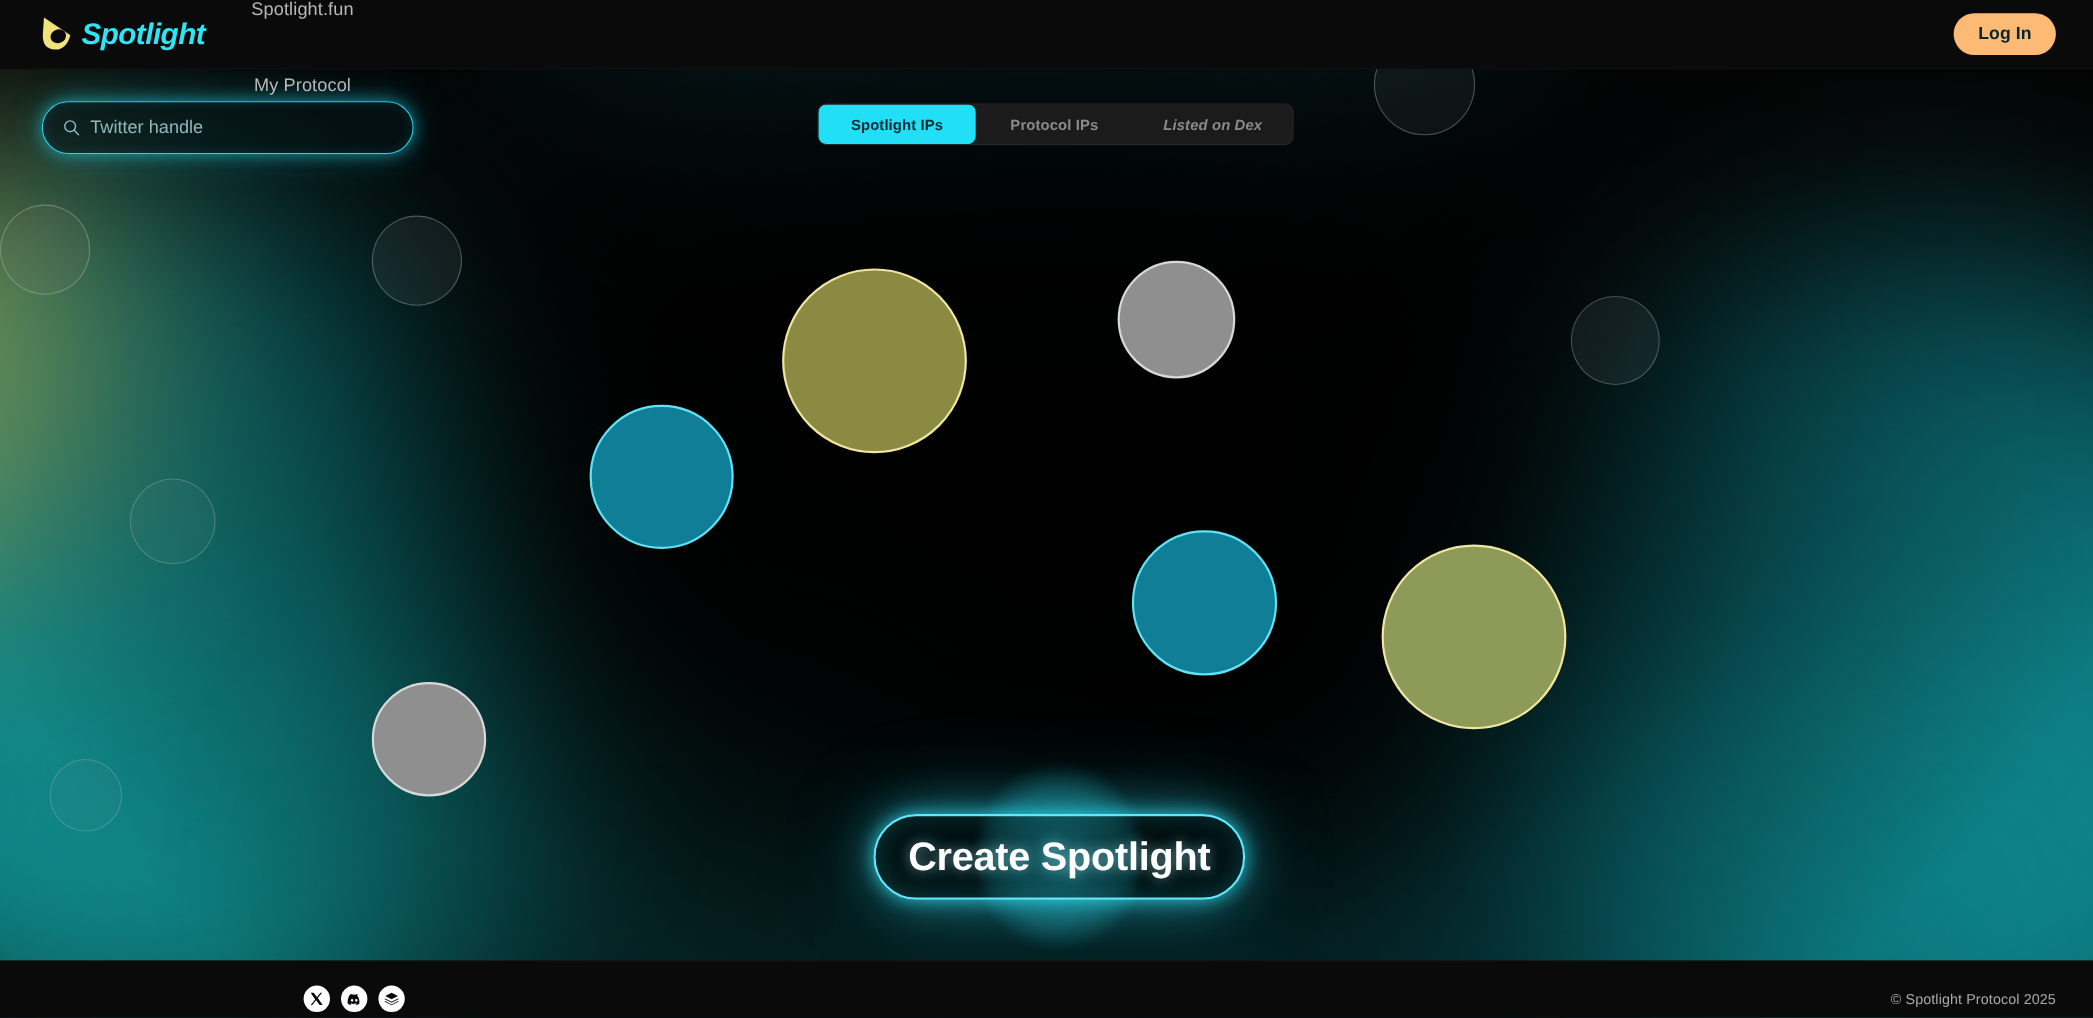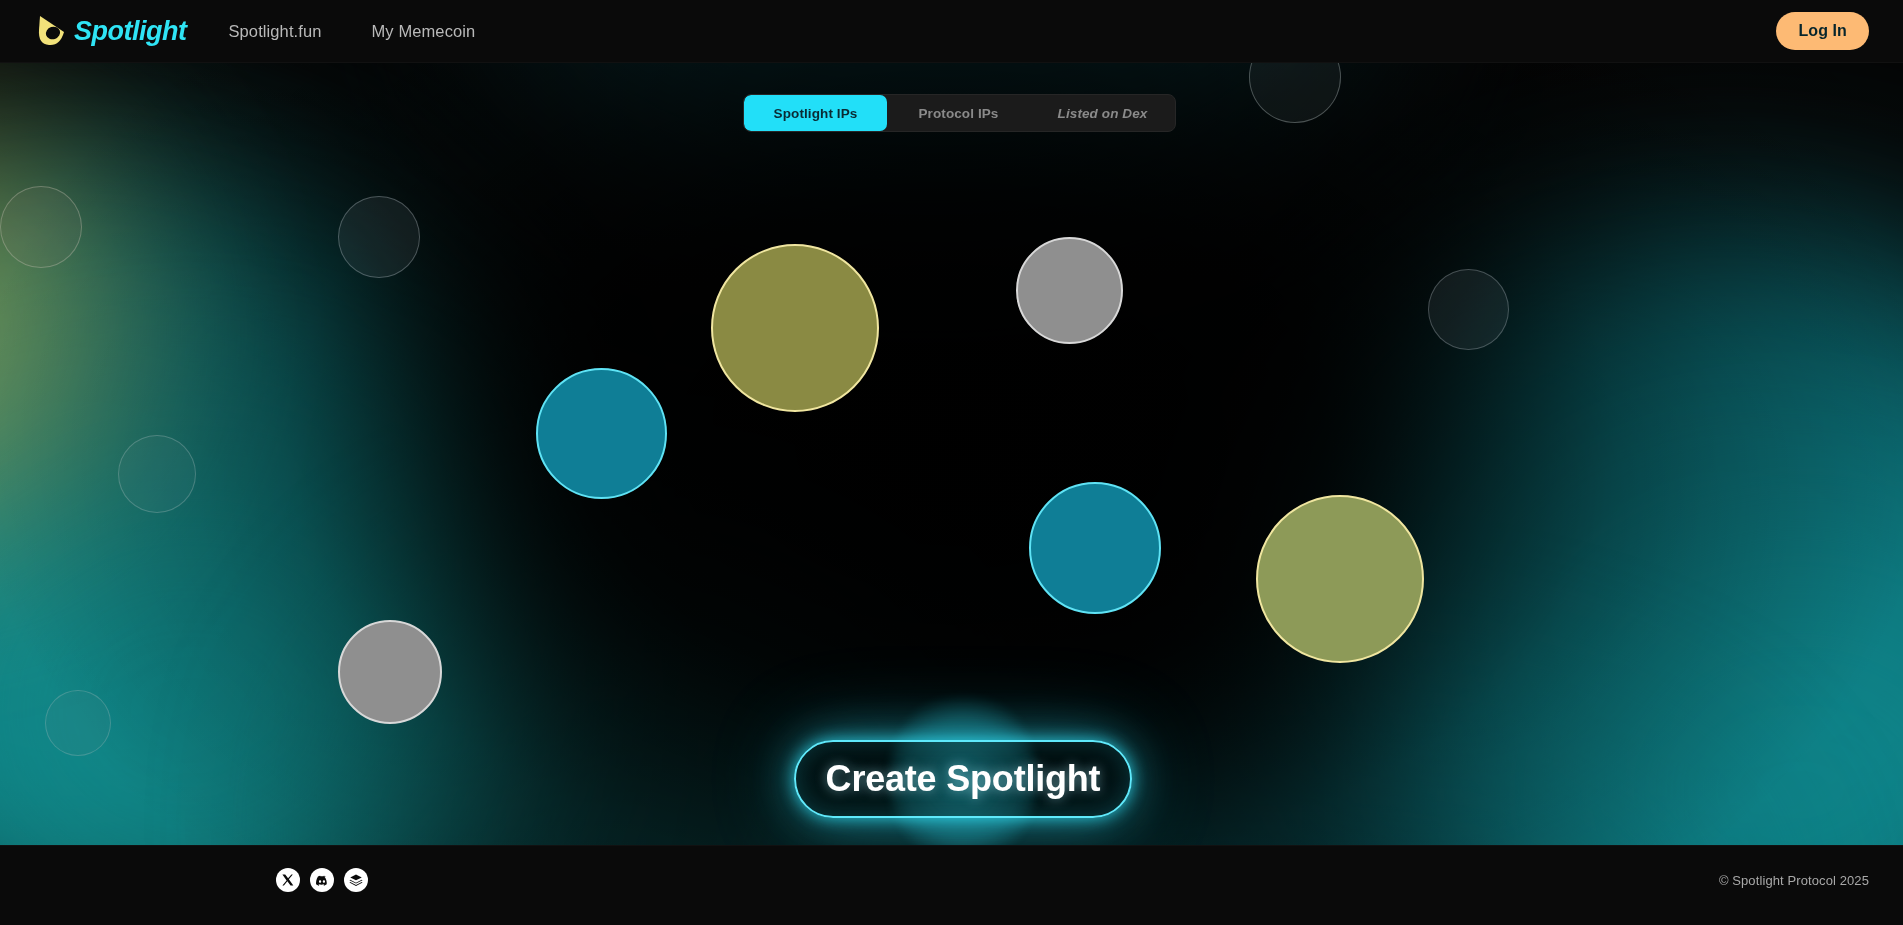--- a/index.html
+++ b/index.html
@@ -36,21 +36,21 @@
     position:absolute; left:0; top:0; width:1903px; height:63px;
     background:#0a0a0a; display:flex; z-index:40;
     border-bottom:1px solid rgba(255,255,255,.03);
   }
   .logo-wrap { display:flex; align-items:center; margin-left:36px; gap:6px; cursor:pointer; }
   .logo-mark { width:32px; height:34px; display:block; }
   .logo-text {
     font-size:27px; font-weight:700; font-style:italic; letter-spacing:-.5px;
     color:#2fe4f5; line-height:1;
   }
-  .nav { display:flex; align-items:center; gap:50px; margin-left:42px; }
+  .nav { display:flex; align-items:center; gap:50px; margin-left:42px;flex-direction:column; }
   .nav a { color:#b9b9b9; font-size:16.5px; text-decoration:none; letter-spacing:.1px; }
   .login-btn {
     position:absolute; right:34px; top:12px;
     background:#fdba74; color:#06252c; border:none;
     font-size:16px; font-weight:600; padding:10px 22px; border-radius:20px;
     cursor:pointer; letter-spacing:.1px;
   }
 
   
   .search-wrap { position:absolute; left:38px; top:92px; z-index:30; }
@@ -98,21 +98,21 @@
     border:2px solid #5fe9fb; background:rgba(4,28,34,.28);
     color:#ffffff; font-size:36px; font-weight:600; letter-spacing:-.2px;
     cursor:pointer; font-family:"Liberation Sans", sans-serif;
     box-shadow:0 0 16px rgba(50,225,248,.75), 0 0 46px rgba(50,225,248,.45),
                0 0 90px rgba(50,225,248,.28), inset 0 0 22px rgba(50,225,248,.18);
     text-shadow:0 0 12px rgba(170,240,255,.55);
   }
 
   
   .footer {
-    position:absolute; left:0; bottom:0; width:1903px; height:80px;
+    position:absolute; left:0; bottom:0; width:1903px; height:52px;
     background:#0a0a0a; z-index:40;
     border-top:1px solid rgba(255,255,255,.03);
   }
   .socials { position:absolute; left:276px; top:22px; display:flex; gap:10px; }
   .soc {
     width:24px; height:24px; border-radius:50%; background:#ffffff;
     display:flex; align-items:center; justify-content:center; cursor:pointer;
   }
   .soc svg { width:14px; height:14px; display:block; }
   .copyright {
@@ -156,25 +156,34 @@
   <div class="header">
     <div class="logo-wrap">
       <svg class="logo-mark" viewBox="0 0 32 34">
         <path d="M4 2 L28 18 Q24 32 13 31 Q2 30 3 16 Z" fill="#f2e27a"></path>
         <ellipse cx="17" cy="19" rx="7.2" ry="6.2" transform="rotate(-18 17 19)" fill="#0a0a0a"></ellipse>
       </svg>
       <span class="logo-text">Spotlight</span>
     </div>
     <div class="nav">
       <a href="#">Spotlight.fun</a>
-      <a href="#">My Memecoin</a>
+      <a href="#">My Protocol</a>
     </div>
     <button class="login-btn">Log In</button>
   </div>
 
+  <div class="search-wrap">
+    <div class="search-box">
+      <svg class="search-icon" viewBox="0 0 16 16">
+        <circle cx="6.8" cy="6.8" r="4.9" fill="none" stroke="#9fd6dd" stroke-width="1.3"></circle>
+        <line x1="10.4" y1="10.4" x2="14.4" y2="14.4" stroke="#9fd6dd" stroke-width="1.3" stroke-linecap="round"></line>
+      </svg>
+      <input class="search-input" type="text" placeholder="Twitter handle" style="">
+    </div>
+  </div>
 
   <div class="tabs">
     <div class="tab t0 active">Spotlight IPs</div>
     <div class="tab t1">Protocol IPs</div>
     <div class="tab t2">Listed on Dex</div>
   </div>
 
   <div class="create-wrap">
     <div class="create-halo"></div>
     <button class="create-btn">Create Spotlight</button>

